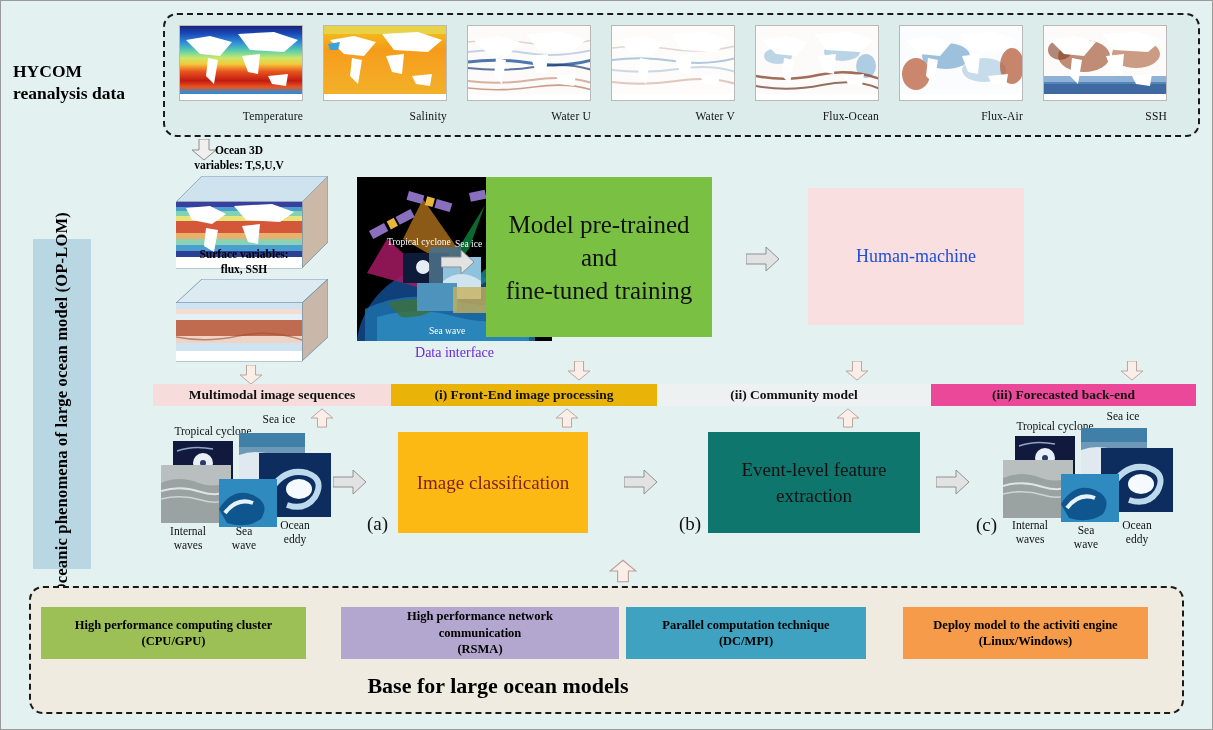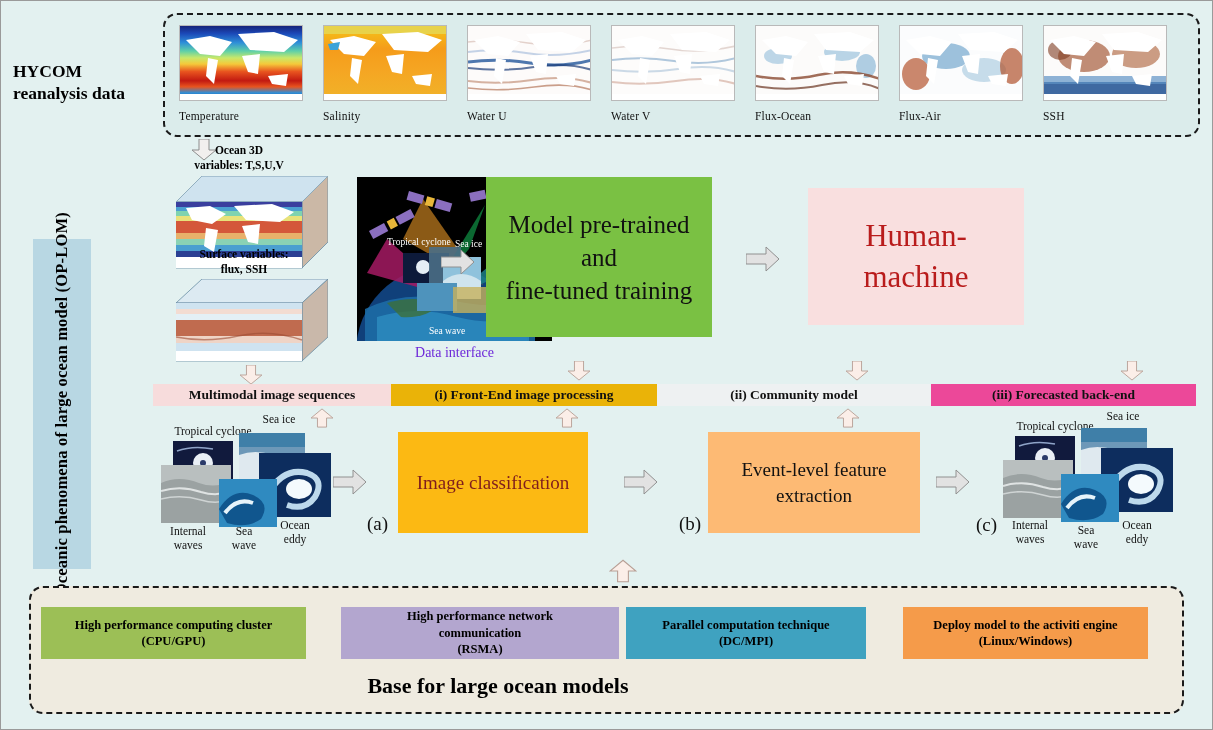--- a/index.html
+++ b/index.html
@@ -25,21 +25,21 @@
     left:162px;top:12px;width:1037px;height:124px;
     border:2px dashed #1a1a1a;border-radius:14px;
     background:#dbeceb;
   }
   .map-cell{position:absolute;top:10px;width:124px;}
   .map-thumb{
     width:124px;height:76px;border:1px solid #b9b9b9;box-sizing:border-box;
     background:#fff;position:relative;overflow:hidden;
   }
   .map-caption{
-    text-align:left;font-size:11.5px;color:#111;margin-top:9px;
+    text-align:right;font-size:11.5px;color:#111;margin-top:9px;
     font-family:"Liberation Serif",serif;letter-spacing:.2px;
   }
 
   #hycom-title{
     left:12px;top:60px;width:150px;
     font-weight:bold;font-size:17.5px;line-height:1.25;text-align:left;color:#000;
   }
 
   
   #op-lom{
@@ -57,24 +57,24 @@
   .cube-label{
     font-weight:bold;font-size:11.5px;line-height:1.28;text-align:center;color:#000;
   }
   .cube{position:absolute;}
 
   
   .box{position:absolute;box-sizing:border-box;display:flex;align-items:center;justify-content:center;text-align:center;}
   #box-green{left:485px;top:176px;width:226px;height:160px;background:#7ac143;}
   #box-green .t{font-size:25px;line-height:1.32;color:#111;padding:0 8px;}
   #box-pink{left:807px;top:187px;width:216px;height:137px;background:#f9dfdf;}
-  #box-pink .t{font-size:31px;line-height:1.32;color:#b91c1c;padding:0 8px;}
+  #box-pink .t{font-size:18px;line-height:1.32;color:#1d4ed8;padding:0 8px;}
   #box-yellow{left:397px;top:431px;width:190px;height:101px;background:#fcb913;}
   #box-yellow .t{font-size:19px;color:#7f1d1d;}
-  #box-cyan{left:707px;top:431px;width:212px;height:101px;background:#fdba74;}
+  #box-cyan{left:707px;top:431px;width:212px;height:101px;background:#0f766e;}
   #box-cyan .t{font-size:19px;line-height:1.32;color:#111;}
 
   
   #data-interface{left:356px;top:176px;width:195px;height:164px;background:#000;overflow:hidden;}
   #data-interface-cap{left:356px;top:344px;width:195px;text-align:center;font-size:14px;color:#6d28d9;}
 
   
   #stage-band{left:152px;top:383px;width:1043px;height:22px;display:flex;}
   #stage-band > div{
     display:flex;align-items:center;justify-content:center;

